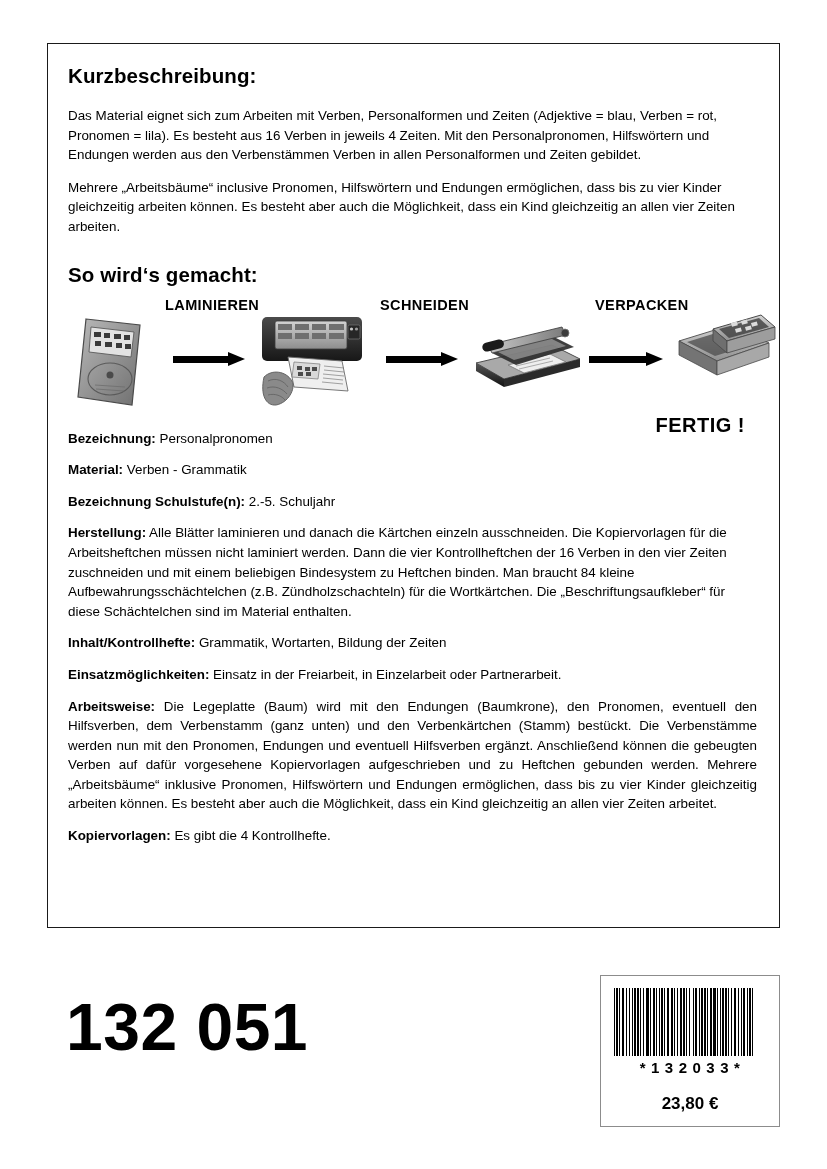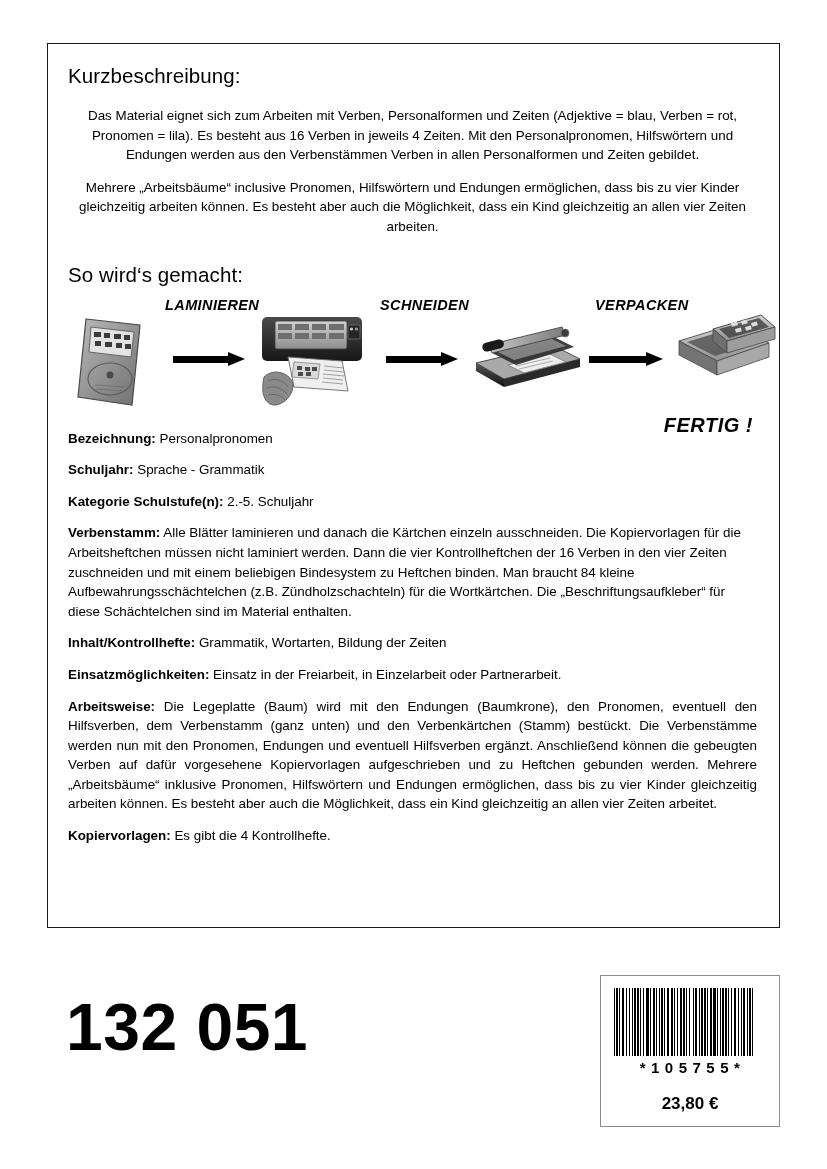--- a/index.html
+++ b/index.html
@@ -26,56 +26,55 @@
     border: 1.5px solid #1a1a1a;
     box-sizing: border-box;
     background: #ffffff;
   }
   #panel-inner {
     padding: 20px 22px 10px 20px;
   }
 
   
   .section-heading {
-    font-weight: normal;
+    font-weight: bold;
     font-size: 20.5px;
     letter-spacing: 0.1px;
     margin: 0 0 18px 0;
     font-stretch: condensed;
   }
   .section-heading.second {
     margin: 16px 0 8px 0;
   }
 
   
   .para {
     font-size: 13.4px;
     line-height: 19.6px;
     margin: 0 0 13px 0;
-    text-align: center;
+    text-align: left;
   }
   .para:last-child { margin-bottom: 0; }
 
   
   #spec-list { margin-top: 6px; }
   .spec-row {
     font-size: 13.4px;
     line-height: 19.6px;
     margin: 0 0 12px 0;
   }
   .spec-row.justify { text-align: justify; }
   .spec-label { font-weight: bold; }
   .spec-value { font-weight: normal; }
 
   
   #process-strip {
     position: relative;
     height: 118px;
-    margin: 10px 0 14px 0;
-    font-style: italic;
+    margin: 10px 8px 14px 0;
   }
   .proc-label {
     position: absolute;
     font-weight: bold;
     font-size: 14.5px;
     letter-spacing: 0.4px;
     white-space: nowrap;
   }
   .arrow {
     position: absolute;
@@ -353,31 +352,31 @@
     </div>
 
     <div id="spec-list">
 
       <p class="spec-row">
         <span class="spec-label">Bezeichnung:</span>
         <span class="spec-value">Personalpronomen</span>
       </p>
 
       <p class="spec-row">
-        <span class="spec-label">Schuljahr:</span>
-        <span class="spec-value">Sprache - Grammatik</span>
-      </p>
-
-      <p class="spec-row">
-        <span class="spec-label">Kategorie Schulstufe(n):</span>
+        <span class="spec-label">Material:</span>
+        <span class="spec-value">Verben - Grammatik</span>
+      </p>
+
+      <p class="spec-row">
+        <span class="spec-label">Bezeichnung Schulstufe(n):</span>
         <span class="spec-value">2.-5. Schuljahr</span>
       </p>
 
       <p class="spec-row">
-        <span class="spec-label">Verbenstamm:</span>
+        <span class="spec-label">Herstellung:</span>
         <span class="spec-value">Alle Blätter laminieren und danach die Kärtchen einzeln ausschneiden. Die Kopiervorlagen für die Arbeitsheftchen müssen nicht laminiert werden. Dann die vier Kontrollheftchen der 16 Verben in den vier Zeiten zuschneiden und mit einem beliebigen Bindesystem zu Heftchen binden. Man braucht 84 kleine Aufbewahrungsschächtelchen (z.B. Zündholzschachteln) für die Wortkärtchen. Die „Beschriftungsaufkleber“ für diese Schächtelchen sind im Material enthalten.</span>
       </p>
 
       <p class="spec-row">
         <span class="spec-label">Inhalt/Kontrollhefte:</span>
         <span class="spec-value">Grammatik, Wortarten, Bildung der Zeiten</span>
       </p>
 
       <p class="spec-row">
         <span class="spec-label">Einsatzmöglichkeiten:</span>
@@ -492,15 +491,15 @@
       <i style="width: 1.05px; background: transparent;"></i>
       <i style="width: 2.1px; background: rgb(0, 0, 0);"></i>
       <i style="width: 2.1px; background: transparent;"></i>
       <i style="width: 1.05px; background: rgb(0, 0, 0);"></i>
       <i style="width: 1.05px; background: transparent;"></i>
       <i style="width: 2.1px; background: rgb(0, 0, 0);"></i>
       <i style="width: 1.05px; background: transparent;"></i>
       <i style="width: 1.05px; background: rgb(0, 0, 0);"></i>
       <i style="width: 2.1px; background: transparent;"></i>
     </div>
-  <div id="barcode-digits">*105755*</div>
+  <div id="barcode-digits">*132033*</div>
   <div id="barcode-price">23,80 €</div>
 </div>
 
 </body></html>

